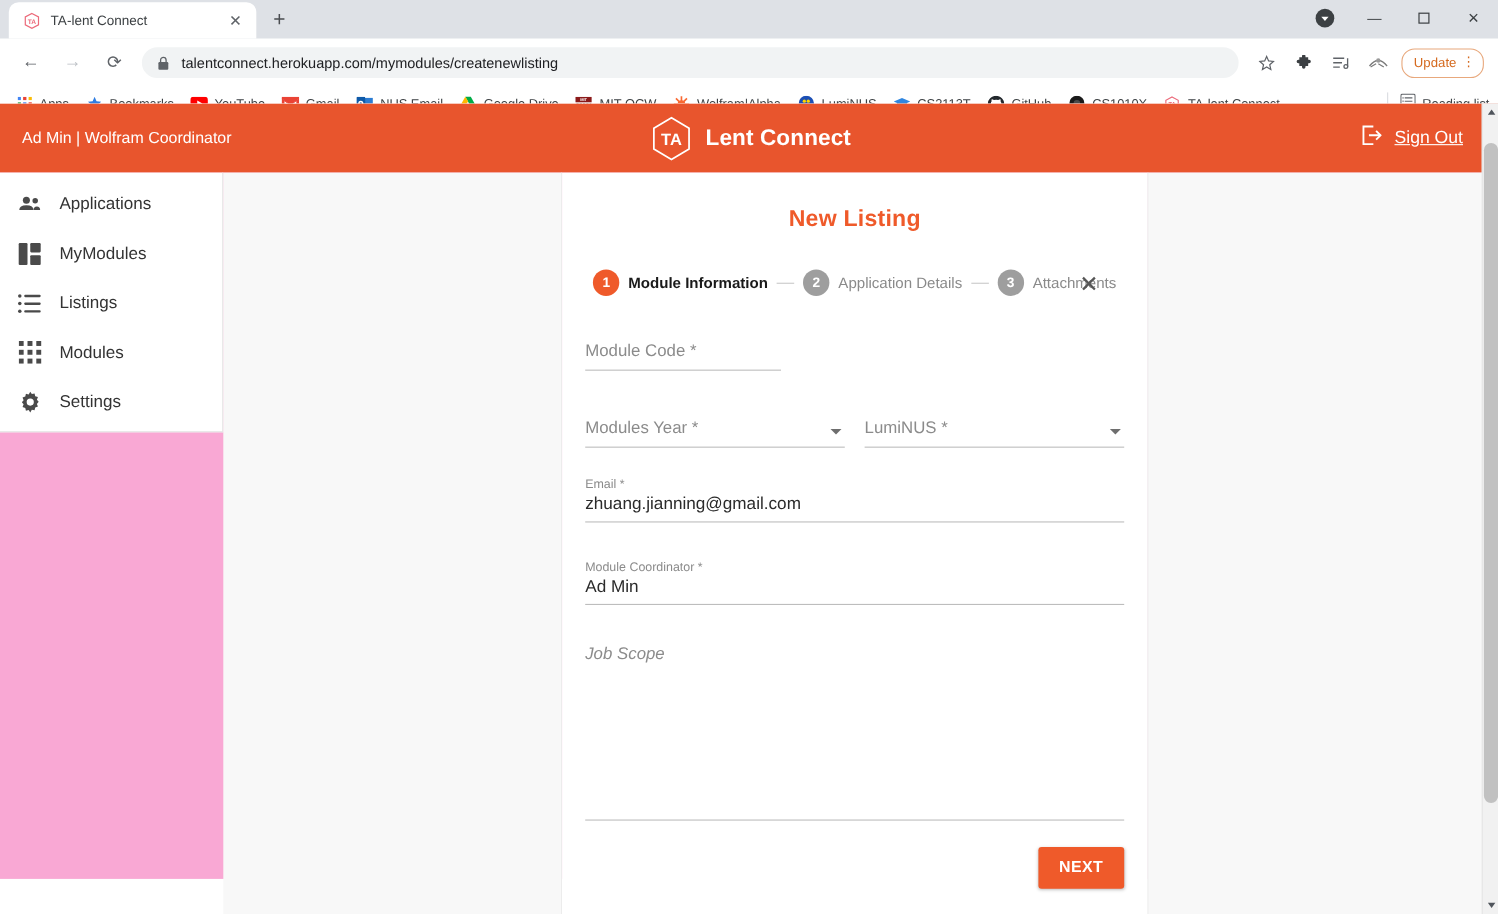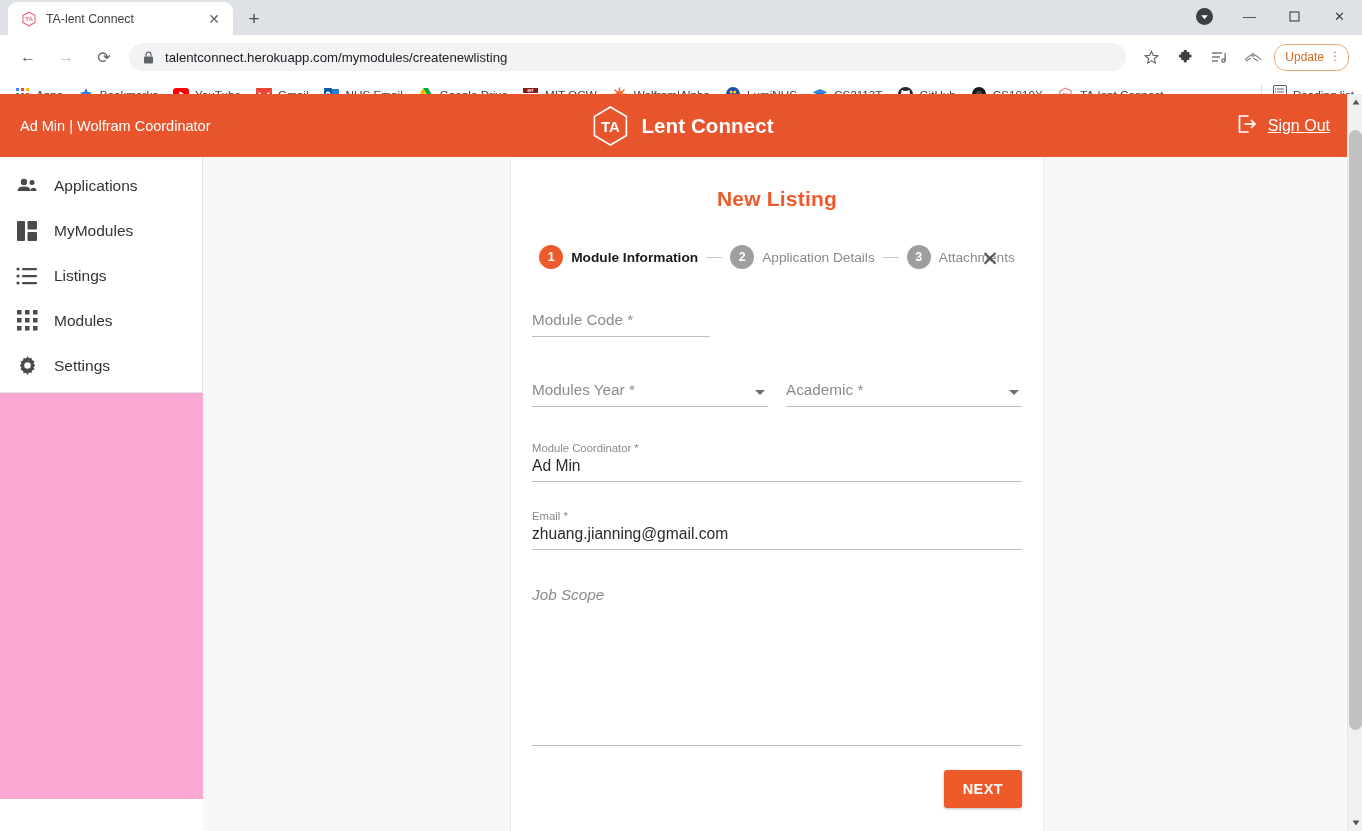--- a/index.html
+++ b/index.html
@@ -651,33 +651,33 @@
           <div class="field fld-line row-module">
             <span class="fld-rest-lbl">Module Code *</span>
           </div>
 
           <div class="row-two">
             <div class="field fld-line fld-ay">
               <span class="fld-rest-lbl">Modules Year *</span>
               <span class="caret-dn"></span>
             </div>
             <div class="field fld-line fld-sem">
-              <span class="fld-rest-lbl">Academic *</span>
+              <span class="fld-rest-lbl">LumiNUS *</span>
               <span class="caret-dn"></span>
             </div>
+          </div>
+
+          <div class="field fld-line fld-email">
+            <span class="fld-float-lbl">Email *</span>
+            <span class="fld-value">zhuang.jianning@gmail.com</span>
           </div>
 
           <div class="field fld-line fld-coord">
             <span class="fld-float-lbl">Module Coordinator *</span>
             <span class="fld-value">Ad Min</span>
-          </div>
-
-          <div class="field fld-line fld-email">
-            <span class="fld-float-lbl">Email *</span>
-            <span class="fld-value">zhuang.jianning@gmail.com</span>
           </div>
 
           <div class="field fld-scope">
             <span class="fld-rest-lbl">Job Scope</span>
             <span class="scope-line"></span>
           </div>
 
           <div class="next-row">
             <button class="next-btn">NEXT</button>
           </div>

